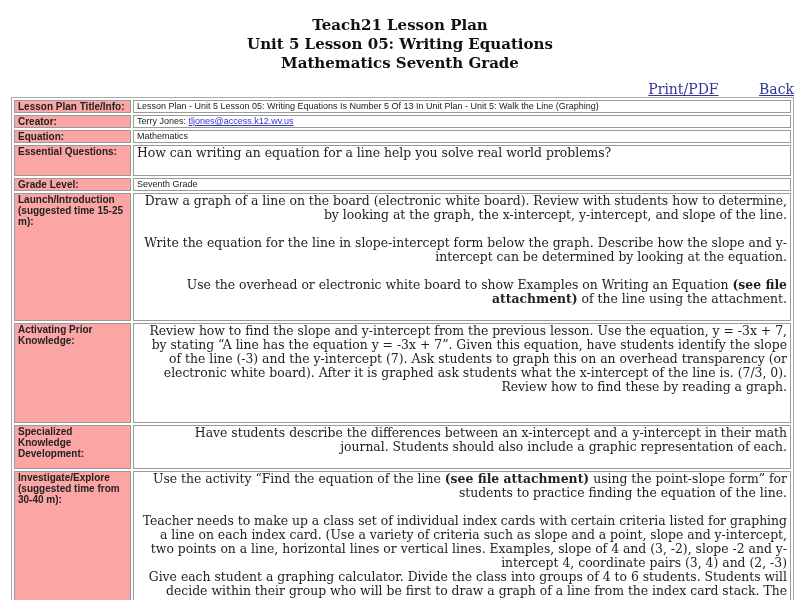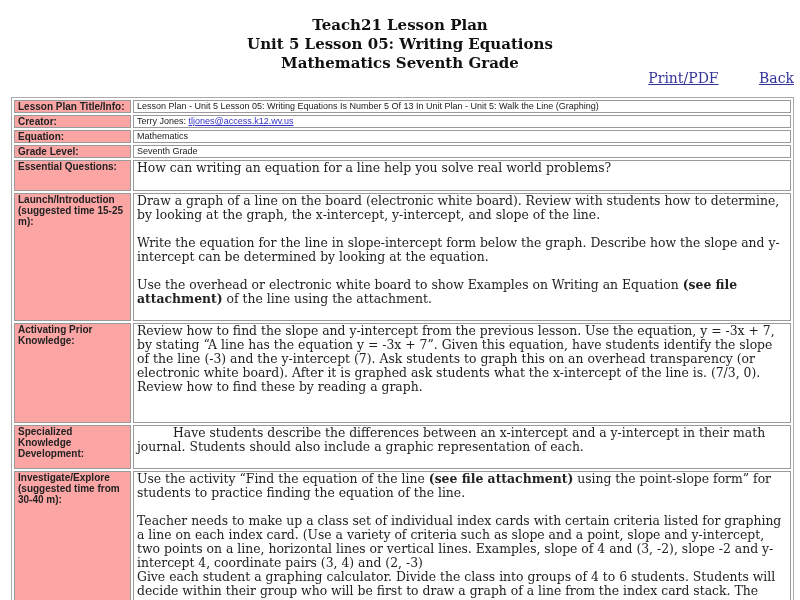--- a/index.html
+++ b/index.html
@@ -20,21 +20,21 @@
     padding-top: 16px;
     font-family: "DejaVu Serif", serif;
     font-weight: bold;
     font-size: 15px;
     line-height: 19px;
     color: #111;
   }
   .header div { margin: 0; }
   .links {
     position: absolute;
-    top: 70px;
+    top: 81px;
     right: 6px;
     font-family: "DejaVu Serif", serif;
     font-size: 14px;
     line-height: 16px;
   }
   .links a {
     color: #333399;
     text-decoration: underline;
     margin-left: 36px;
     cursor: pointer;
@@ -77,20 +77,21 @@
   }
   td.big {
     font-family: "DejaVu Serif", serif;
     font-size: 12.4px;
     line-height: 14px;
     color: #222;
     padding: 1px 3px 2px 3px;
   }
   td.big p {
     margin: 0 0 14px 0;
+    text-align: right;
   }
   td.big p.last { margin-bottom: 4px; }
   td.big p.tight { margin-bottom: 0; margin-top: 8px; }
   b { font-weight: bold; }
   .indent { padding-left: 36px; }
 </style>
 </head>
 <body>
 
 <div class="page">
@@ -114,26 +115,26 @@
     </tr>
     <tr>
       <td class="label">Creator:</td>
       <td class="small"><span>Terry Jones: </span><a>tljones@access.k12.wv.us</a></td>
     </tr>
     <tr>
       <td class="label">Equation:</td>
       <td class="small">Mathematics</td>
     </tr>
     <tr>
+      <td class="label" style="height:29px;">Essential Questions:</td>
+      <td class="big">How can writing an equation for a line help you solve real world problems?</td>
+    </tr>
+    <tr>
       <td class="label">Grade Level:</td>
       <td class="small">Seventh Grade</td>
-    </tr>
-    <tr>
-      <td class="label" style="height:29px;">Essential Questions:</td>
-      <td class="big">How can writing an equation for a line help you solve real world problems?</td>
     </tr>
     <tr>
       <td class="label">Launch/Introduction (suggested time 15-25 m):</td>
       <td class="big">
         <p>Draw a graph of a line on the board (electronic white board). Review with students how to determine, by looking at the graph, the x-intercept, y-intercept, and slope of the line.</p>
         <p>Write the equation for the line in slope-intercept form below the graph. Describe how the slope and y-intercept can be determined by looking at the equation.</p>
         <p><span>Use the overhead or electronic white board to show Examples on Writing an Equation </span><b>(see file attachment)</b><span> of the line using the attachment.</span></p>
       </td>
     </tr>
     <tr>

